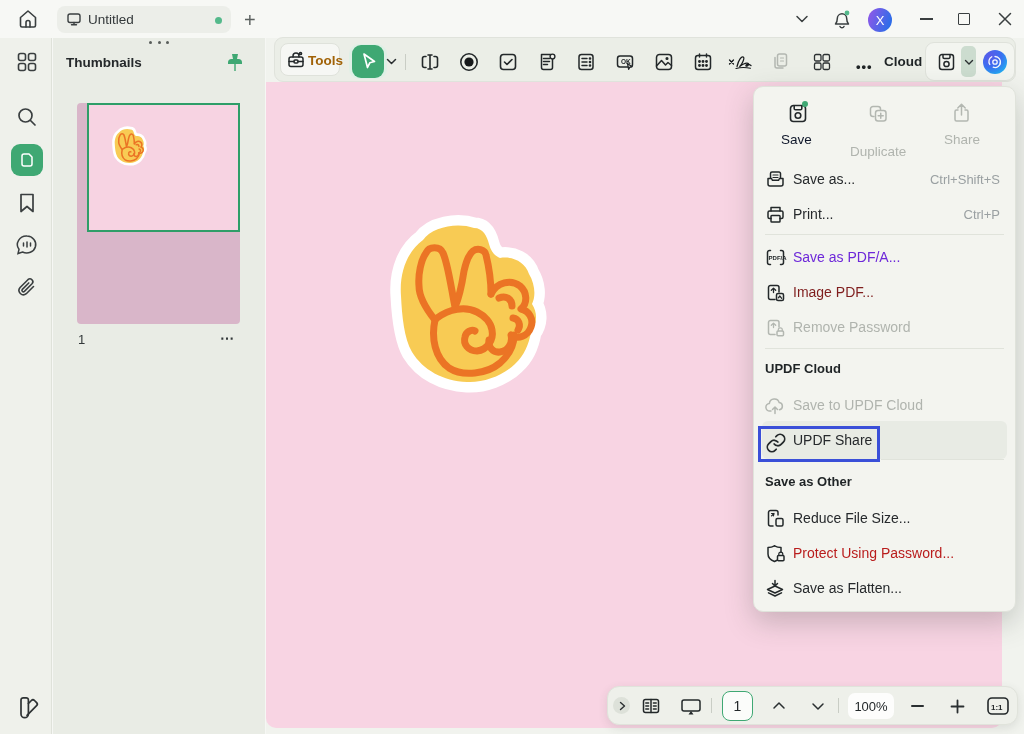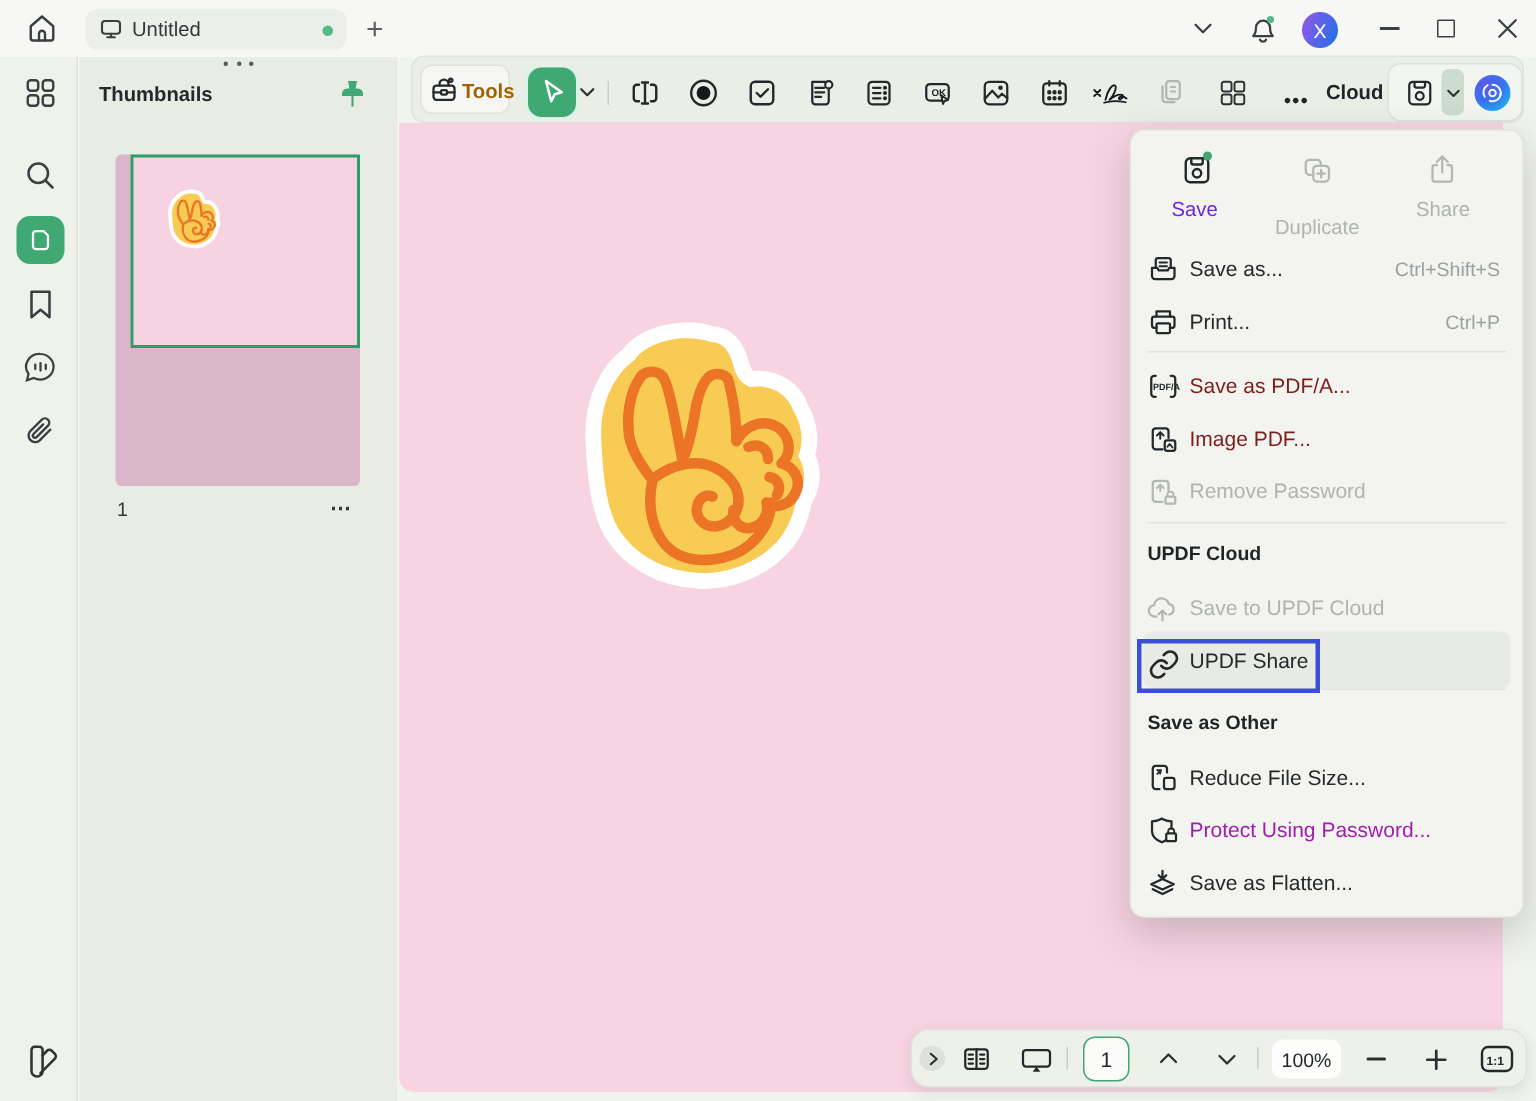--- a/index.html
+++ b/index.html
@@ -284,21 +284,21 @@
 <div class="abs" style="left:753px;top:86px;width:263px;height:526px;background:#f3f4ef;border:1px solid #e0e3db;border-radius:10px;box-shadow:0 10px 28px rgba(60,66,60,0.25);"></div>
 
 <div class="abs" style="left:788px;top:103px;">
   <svg width="20" height="21" viewBox="0 0 20 21" fill="none" stroke="#23282a" stroke-width="1.6" stroke-linejoin="round">
     <path d="M2.5 5.5 a3 3 0 0 1 3-3 h9 a3 3 0 0 1 3 3 v10 a3 3 0 0 1 -3 3 h-9 a3 3 0 0 1 -3-3 Z"></path>
     <path d="M6.2 2.8 v2.6 a1.3 1.3 0 0 0 1.3 1.3 h5 a1.3 1.3 0 0 0 1.3-1.3 V2.8"></path>
     <circle cx="10" cy="12.5" r="2.8"></circle>
   </svg>
 </div>
 <div class="abs" style="left:802px;top:101px;width:6px;height:6px;border-radius:50%;background:#3fa873;"></div>
-<div class="abs" style="left:781px;top:132px;font-size:13.5px;color:#6d28d9;">Save</div>
+<div class="abs" style="left:781px;top:132px;font-size:13.5px;color:#0f172a;">Save</div>
 <div class="abs" style="left:868px;top:103px;">
   <svg width="22" height="21" viewBox="0 0 22 21" fill="none" stroke="#b3b7b1" stroke-width="1.5" stroke-linejoin="round" stroke-linecap="round">
     <path d="M6 13.5 H5 a2.5 2.5 0 0 1 -2.5-2.5 v-5 A2.5 2.5 0 0 1 5 3.5 h5 a2.5 2.5 0 0 1 2.5 2.5 v1"></path>
     <rect x="7.5" y="7.5" width="10.5" height="10.5" rx="2.5"></rect>
     <path d="M12.75 10.2 v5 M10.2 12.75 h5"></path>
   </svg>
 </div>
 <div class="abs" style="left:850px;top:144px;font-size:13.5px;color:#b0b4ae;text-align:right;">Duplicate</div>
 <div class="abs" style="left:951px;top:102px;">
   <svg width="21" height="22" viewBox="0 0 21 22" fill="none" stroke="#b3b7b1" stroke-width="1.5" stroke-linejoin="round" stroke-linecap="round">
@@ -330,21 +330,21 @@
 
 <div class="abs" style="left:765px;top:234px;width:239px;height:1px;background:#e0e3db;"></div>
 
 <div class="abs" style="left:764px;top:247px;">
   <svg width="23" height="21" viewBox="0 0 23 21" fill="none" stroke="#23282a" stroke-width="1.5" stroke-linejoin="round" stroke-linecap="round">
     <path d="M6.5 3.5 H5.5 a2 2 0 0 0 -2 2 v10 a2 2 0 0 0 2 2 h1"></path>
     <path d="M16.5 3.5 h1 a2 2 0 0 1 2 2 v10 a2 2 0 0 1 -2 2 h-1"></path>
     <text x="4.6" y="13" font-size="6" font-weight="bold" font-family="Liberation Sans" fill="#23282a" stroke="none">PDF/A</text>
   </svg>
 </div>
-<div class="abs" style="left:793px;top:249px;font-size:14px;color:#7f1d1d;text-align:center;">Save as PDF/A...</div>
+<div class="abs" style="left:793px;top:249px;font-size:14px;color:#6d28d9;text-align:center;">Save as PDF/A...</div>
 
 <div class="abs" style="left:765px;top:282px;">
   <svg width="21" height="21" viewBox="0 0 21 21" fill="none" stroke="#23282a" stroke-width="1.5" stroke-linejoin="round" stroke-linecap="round">
     <path d="M14 10 V5.5 a2 2 0 0 0 -2-2 H5.5 a2 2 0 0 0 -2 2 v10 a2 2 0 0 0 2 2 H10"></path>
     <path d="M6.3 8.3 l2.2-2.2 2.2 2.2 M8.5 6.3 v4.2" stroke-width="1.3"></path>
     <rect x="11.5" y="11.5" width="7" height="7" rx="1.5"></rect>
     <path d="M13.3 15.8 l1.5-1.8 1.9 2.3" stroke-width="1.2"></path>
   </svg>
 </div>
 <div class="abs" style="left:793px;top:284px;font-size:14px;color:#7f1d1d;">Image PDF...</div>
@@ -394,21 +394,21 @@
 <div class="abs" style="left:793px;top:510px;font-size:14px;color:#26292c;">Reduce File Size...</div>
 
 <div class="abs" style="left:764px;top:543px;">
   <svg width="23" height="21" viewBox="0 0 23 21" fill="none" stroke="#23282a" stroke-width="1.5" stroke-linejoin="round" stroke-linecap="round">
     <path d="M10.5 2.8 c-2.2 1.2 -4.5 1.7 -6.5 1.7 v6.5 c0 3.6 2.6 6 6.5 7.5 1 -.4 1.9 -.8 2.7 -1.3"></path>
     <path d="M10.5 2.8 c2.2 1.2 4.5 1.7 6.5 1.7 v5"></path>
     <rect x="13.5" y="12.5" width="6.5" height="5.3" rx="1"></rect>
     <path d="M14.8 12.5 v-1.3 a2 2 0 0 1 4 0 v1.3" stroke-width="1.2"></path>
   </svg>
 </div>
-<div class="abs" style="left:793px;top:545px;font-size:14px;color:#a21caf;">Protect Using Password...</div>
+<div class="abs" style="left:793px;top:545px;font-size:14px;color:#b91c1c;">Protect Using Password...</div>
 
 <div class="abs" style="left:764px;top:578px;">
   <svg width="22" height="21" viewBox="0 0 22 21" fill="none" stroke="#23282a" stroke-width="1.5" stroke-linejoin="round" stroke-linecap="round">
     <path d="M11 2.5 v5 M8.5 5.5 L11 8 l2.5-2.5"></path>
     <path d="M3.5 11.5 L11 8 l7.5 3.5 L11 15 Z"></path>
     <path d="M4.5 14.8 L11 18 l6.5-3.2"></path>
   </svg>
 </div>
 <div class="abs" style="left:793px;top:580px;font-size:14px;color:#26292c;">Save as Flatten...</div>
 

